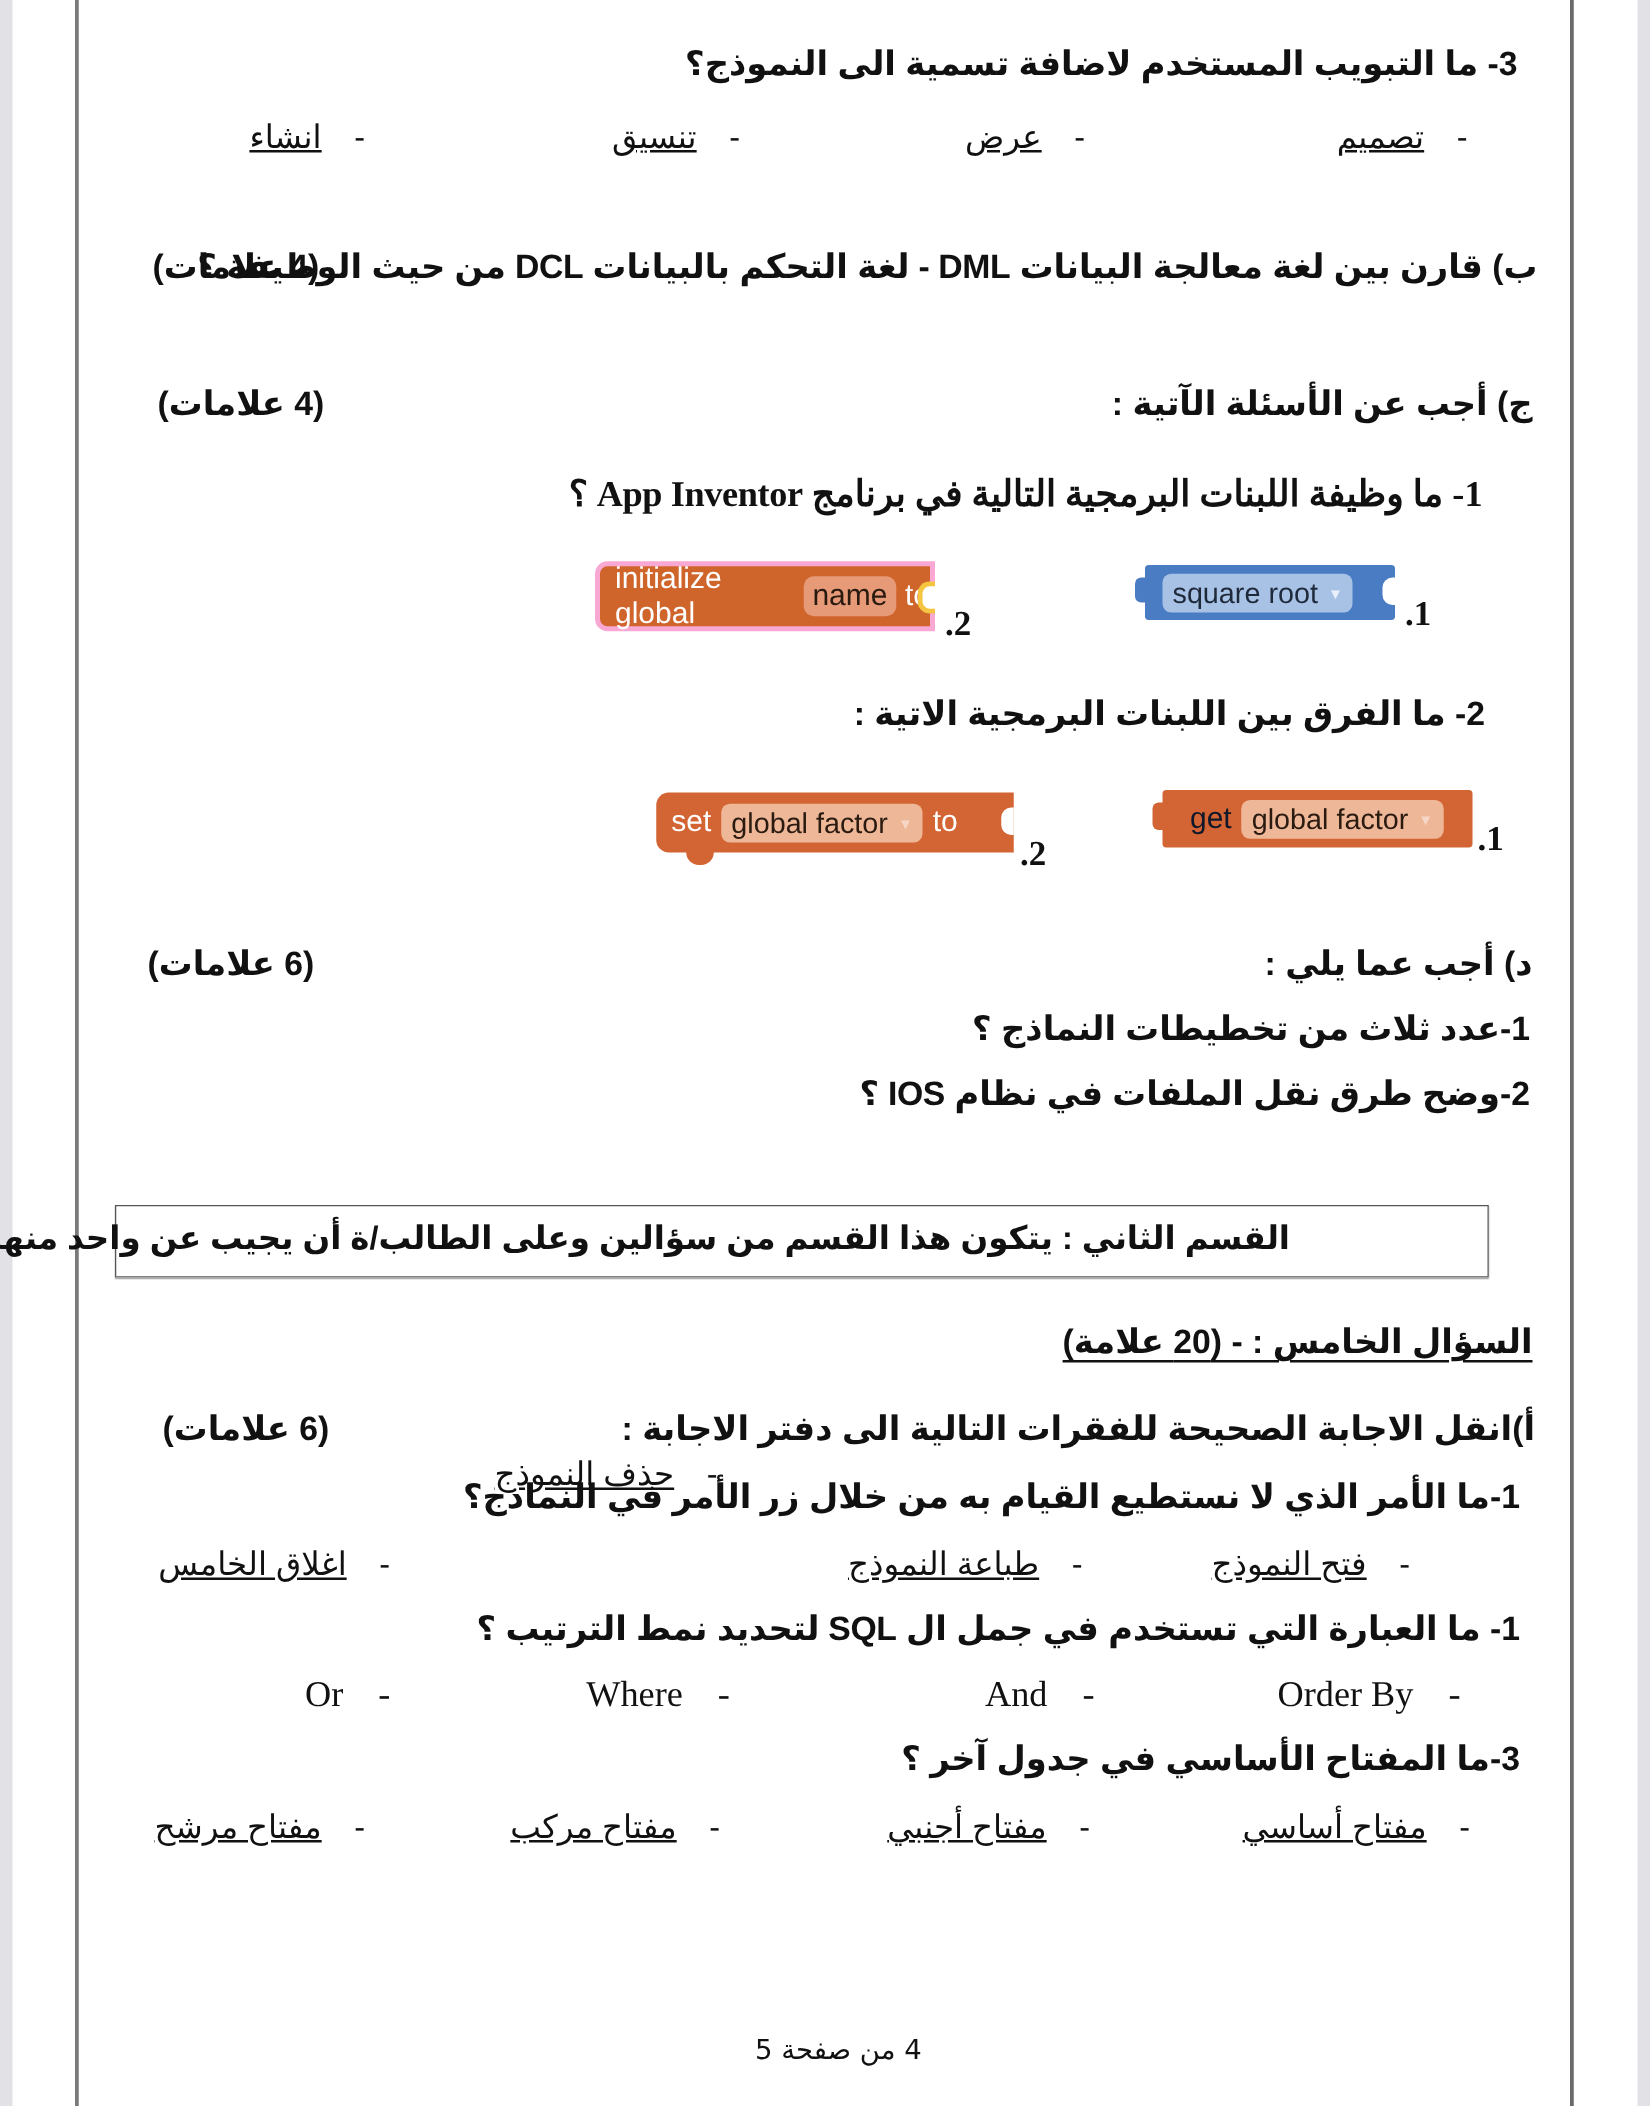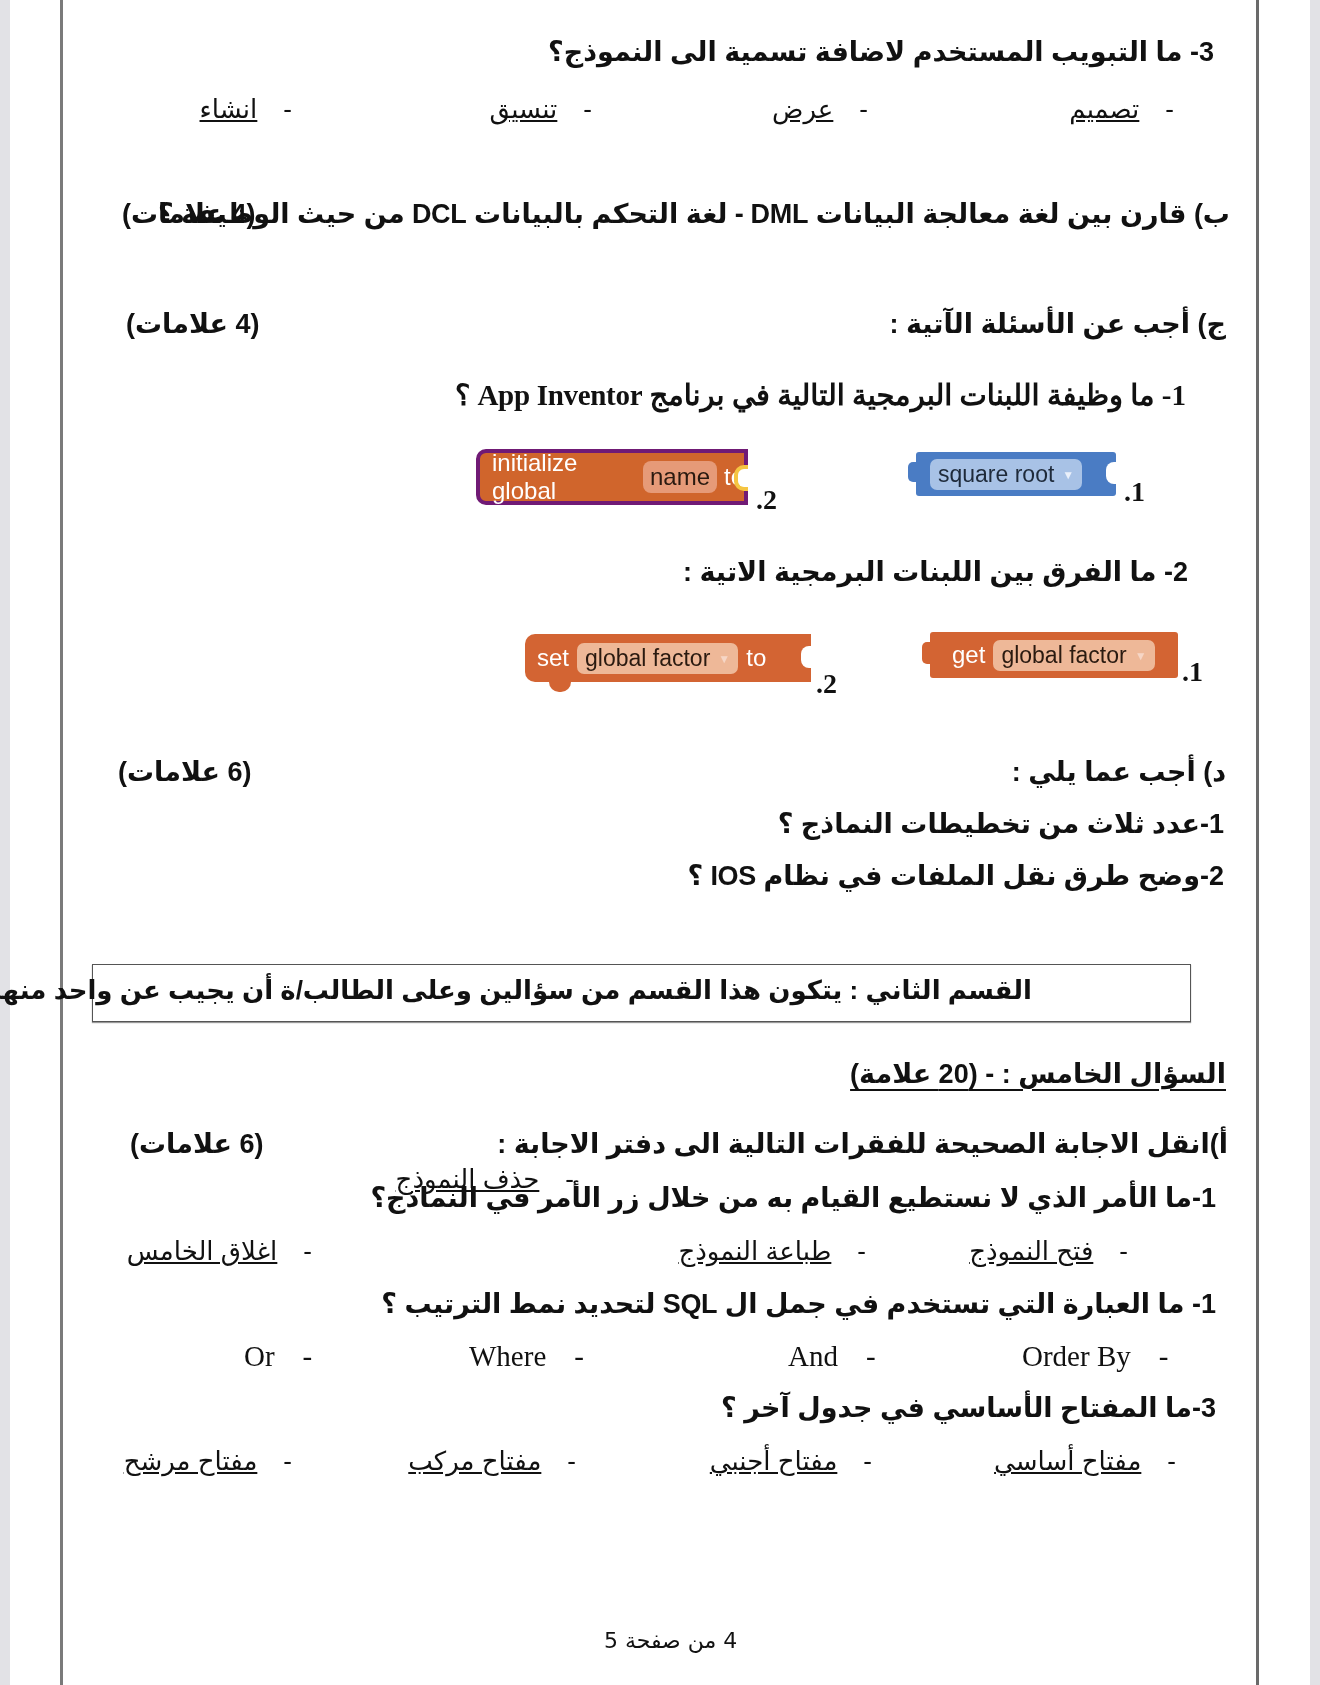--- a/index.html
+++ b/index.html
@@ -18,21 +18,21 @@
 
   .opt { position: absolute; direction: rtl; white-space: nowrap; font-size: 26px; text-decoration: underline; }
   .opt .dash { display: inline-block; margin-left: 26px; }
   .opt-ltr { position: absolute; direction: ltr; white-space: nowrap; font-size: 29px; font-family: "Liberation Serif", serif; }
   .opt-ltr .dash { display: inline-block; margin-left: 24px; }
 
   .block-num { position: absolute; font-family: "Liberation Serif", serif; font-weight: bold; font-size: 28px; }
 
   
   .ai-block { position: absolute; display: flex; align-items: center; color: #fff; font-family: "Liberation Sans", sans-serif; font-size: 24px; }
-  .ai-init { left: 476px; top: 449px; width: 272px; height: 56px; background: #d0652c; border: 4px solid #701a75; border-radius: 10px 0 0 10px; padding-left: 12px; }
+  .ai-init { left: 476px; top: 449px; width: 272px; height: 56px; background: #d0652c; border: 4px solid #f9a8d4; border-radius: 10px 0 0 10px; padding-left: 12px; }
   .ai-init .notch { position:absolute; right: -4px; top: 12px; width: 14px; height: 26px; background:#fff; border-radius: 10px 0 0 10px; border: 4px solid #f5c542; border-right: none; }
   .ai-field { display: inline-block; background: #e69a78; color: #2a1a10; border-radius: 8px; padding: 2px 7px; margin: 0 7px; }
   .ai-sqrt { left: 916px; top: 452px; width: 200px; height: 44px; background: #4a7cc4; border-radius: 3px; padding-left: 14px; text-align: center; }
   .ai-sqrt .field { background: #a8c2e6; color: #1e2a3a; border-radius: 7px; padding: 2px 8px; font-size: 23px; }
   .ai-sqrt .left-tab { position:absolute; left:-8px; top:10px; width:12px; height:20px; background:#4a7cc4; border-radius: 5px 0 0 5px; }
   .ai-sqrt .notch { position:absolute; right: 0; top: 10px; width: 10px; height: 22px; background:#fff; border-radius: 8px 0 0 8px; }
   .ai-set { left: 525px; top: 634px; width: 286px; height: 48px; background: #d36433; border-radius: 10px 0 0 10px; padding-left: 12px; }
   .ai-set .field { background: #eeb898; color: #2a1a10; border-radius: 7px; padding: 2px 8px; margin: 0 8px; font-size: 23px; }
   .ai-set .notch { position:absolute; right: 0; top: 12px; width: 10px; height: 22px; background:#fff; border-radius: 8px 0 0 8px; }
   .ai-set .bump { position:absolute; left: 24px; bottom: -10px; width: 22px; height: 12px; background:#d36433; border-radius: 0 0 10px 10px; }
@@ -82,21 +82,21 @@
   <span class="ai-field">name</span>
   <span>to</span>
   <span class="notch"></span>
 </div>
 <div class="block-num" style="left:756px; top:484px;">.2</div>
 
 <div class="line q" style="right:132px; top:556px;">2- ما الفرق بين اللبنات البرمجية الاتية :</div>
 
 <div class="ai-block ai-get">
   <span class="left-tab"></span>
-  <span style="color:#ffffff">get</span>
+  <span style="color:#0f172a">get</span>
   <span class="field"><span>global factor</span><span class="arrow">▼</span></span>
 </div>
 <div class="block-num" style="left:1182px; top:656px;">.1</div>
 
 <div class="ai-block ai-set">
   <span>set</span>
   <span class="field"><span>global factor</span><span class="arrow">▼</span></span>
   <span>to</span>
   <span class="notch"></span>
   <span class="bump"></span>

